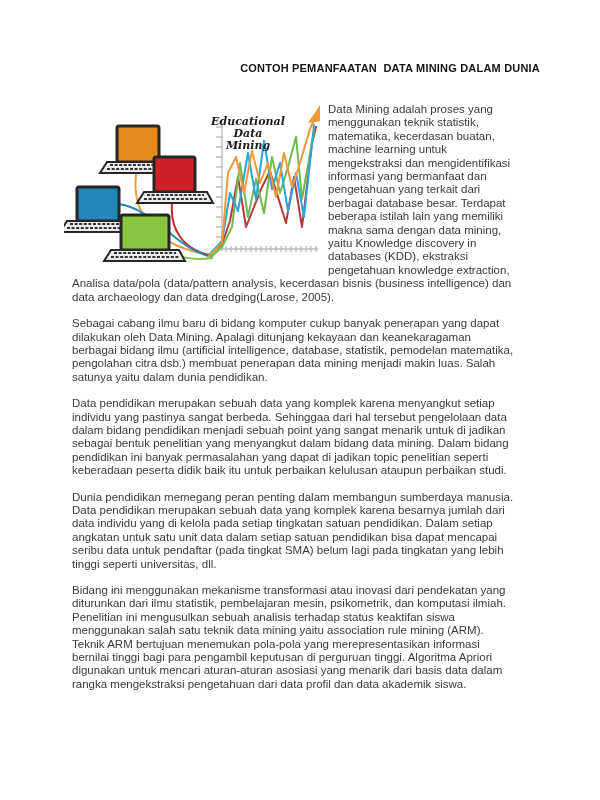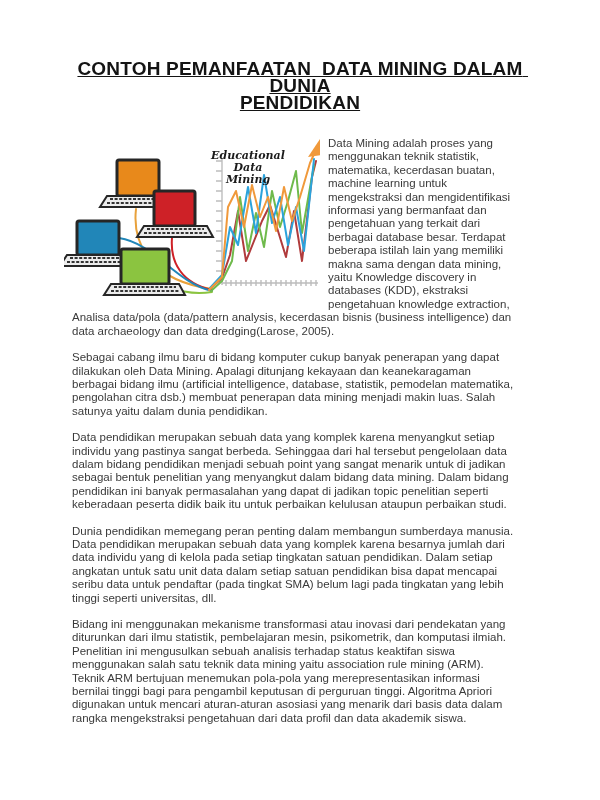--- a/index.html
+++ b/index.html
@@ -6,27 +6,26 @@
   .page {
     position: relative;
     width: 600px;
     height: 800px;
     background: #ffffff;
     overflow: hidden;
     font-family: "Liberation Sans", sans-serif;
   }
   .doc-title {
     margin: 60px 60px 0 60px;
-    text-align: center;
-    font-size: 19px;
+    text-align: right;
+    font-size: 11px;
     line-height: 17px;
     font-weight: bold;
     color: #141414;
     letter-spacing: 0.2px;
-    text-decoration: underline;
   }
   .doc-title span { display: block; white-space: pre-wrap; }
   .content {
     width: 442px;
     margin: 26px 0 0 72px;
     font-size: 11.5px;
     line-height: 13.4px;
     color: #3a3a3a;
   }
   .content p { margin: 0 0 13px 0; white-space: normal; }
@@ -45,21 +44,20 @@
     fill: #1b1b1b;
   }
 </style>
 </head>
 <body>
 
 <div class="page">
 
   <div class="doc-title">
     <span>CONTOH PEMANFAATAN  DATA MINING DALAM DUNIA</span>
-    <span>PENDIDIKAN</span>
   </div>
 
   <div class="content">
 
     <p>
       <span class="figure">
           <svg viewBox="0 0 256 172" xmlns="http://www.w3.org/2000/svg">
 
         <g fill="none" stroke-width="2" stroke-linecap="round">
           <path d="M72 74 C68 110, 88 146, 148 154" stroke="#E8A13B"></path>

